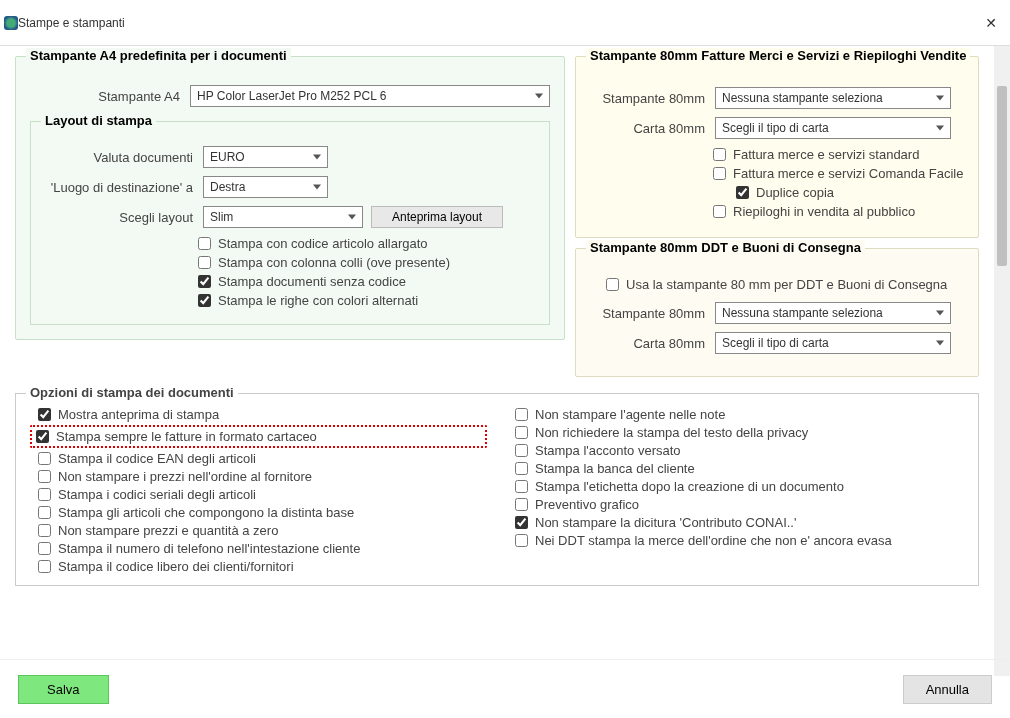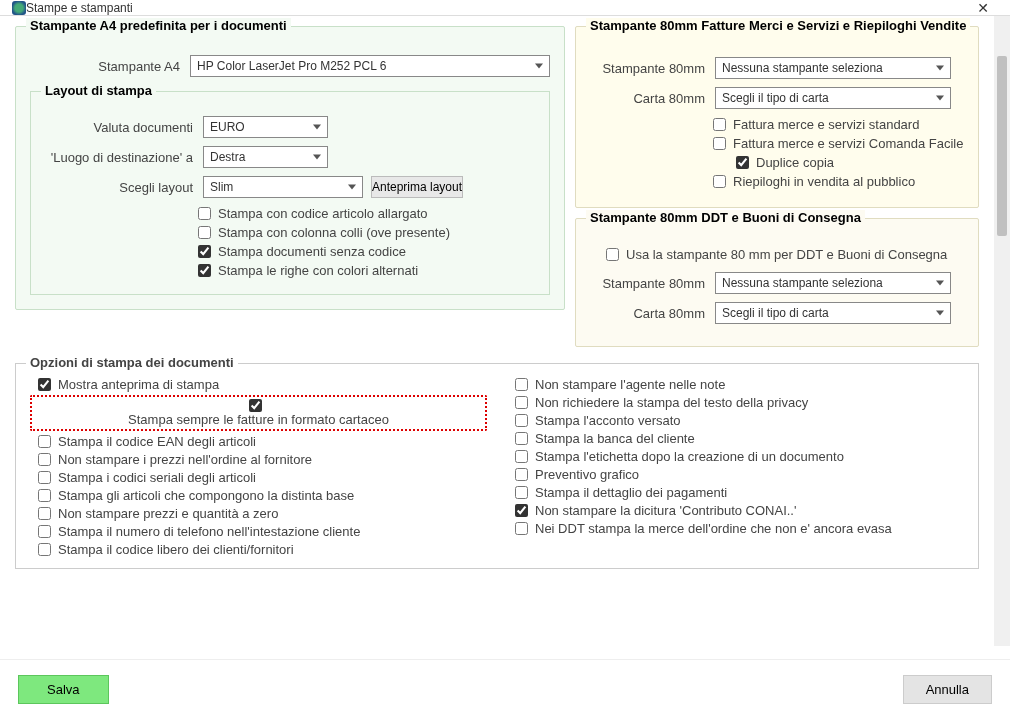--- a/index.html
+++ b/index.html
@@ -1,17 +1,17 @@
 <!DOCTYPE html>
 <html><head>
 <meta charset="utf-8">
 <style>
 * { box-sizing: border-box; margin: 0; padding: 0; }
 body { font-family: "Segoe UI", Tahoma, sans-serif; font-size: 13px; color: #333; background: #fff; width: 1010px; height: 718px; overflow: hidden; position: relative; }
-.titlebar { height: 16px; display: flex; align-items: center; padding: 0 12px; border-bottom: 1px solid #ddd; }
+.titlebar { height: 46px; display: flex; align-items: center; padding: 0 4px; border-bottom: 1px solid #ddd; }
 .titlebar .title { flex: 1; font-size: 12px; }
 .titlebar .close { width: 30px; text-align: center; cursor: pointer; font-size: 14px; }
 .content { display: flex; height: 630px; overflow-y: hidden; position: relative; }
 .scroll-area { flex: 1; padding: 10px 15px; }
 .scrollbar { width: 16px; background: #f0f0f0; position: relative; }
 .thumb { position: absolute; top: 40px; left: 3px; width: 10px; height: 180px; background: #c0c0c0; border-radius: 2px; }
 .row-top { display: flex; gap: 10px; }
 .col-left { flex: 1; }
 .col-right { flex: 1; }
 .fieldset { border: 1px solid #ccc; border-radius: 2px; padding: 12px 14px 14px 14px; margin-bottom: 10px; position: relative; }
@@ -23,35 +23,35 @@
 .fieldset.yellow .legend { background: #fffded; }
 .fieldset.cream .legend { background: #fdfbf2; }
 .formrow { display: flex; align-items: center; margin: 8px 0; }
 .formrow label { width: 150px; text-align: right; margin-right: 10px; font-size: 13px; color: #444; }
 .formrow.right-align label { width: 115px; }
 .select { border: 1px solid #888; background: #fff; height: 22px; padding: 1px 20px 1px 6px; font-size: 12px; position: relative; display: inline-flex; align-items: center; }
 .select::after { content: ""; position: absolute; right: 6px; top: 50%; width: 0; height: 0; border-left: 4px solid transparent; border-right: 4px solid transparent; border-top: 5px solid #555; transform: translateY(-50%); }
 .select.wide { width: 360px; }
 .select.med { width: 236px; }
 .select.sm { width: 125px; }
-.btn { background: #e8e8e8; border: 1px solid #bbb; padding: 3px 0; font-size: 12px; cursor: pointer; }
+.btn { background: #e8e8e8; border: 1px solid #bbb; padding: 3px 20px; font-size: 12px; cursor: pointer; }
 .inner-fieldset { border: 1px solid #c8e0c8; padding: 10px 12px 12px 12px; margin-top: 14px; position: relative; background: inherit; }
 .inner-fieldset .legend { background: #f3faf3; }
 .chk-row { display: flex; align-items: center; margin: 4px 0; padding-left: 8px; }
 .chk-row input[type=checkbox] { width: 13px; height: 13px; margin-right: 7px; accent-color: #333; }
 .chk-row span { font-size: 13px; color: #444; }
 .indent { padding-left: 155px; }
 .indent-r { padding-left: 123px; }
 .indent-r2 { padding-left: 146px; }
 .opts-fieldset { border: 1px solid #ccc; padding: 10px 14px 8px 14px; margin-top: 6px; position: relative; }
 .opts-fieldset .legend { background: #fff; position: absolute; top: -9px; left: 10px; padding: 0 4px; font-weight: 600; font-size: 13px; color: #444; }
 .opts-cols { display: flex; gap: 20px; }
 .opts-col { flex: 1; }
 .opts-col .chk-row { margin: 3px 0; }
-.highlight { border: 2px dotted #d00; padding: 2px 4px; margin: -2px -4px; border-radius: 2px; flex-direction: column; }
+.highlight { border: 2px dotted #d00; padding: 2px 4px; margin: -2px -4px; border-radius: 2px; }
 .footer { position: absolute; bottom: 0; left: 0; right: 0; height: 59px; display: flex; align-items: center; padding: 0 18px; justify-content: space-between; border-top: 1px solid #eee; }
 .btn-save { background: #7ee87e; border: 1px solid #5cc65c; padding: 6px 28px; font-size: 13px; cursor: pointer; }
 .btn-cancel { background: #e4e4e4; border: 1px solid #ccc; padding: 6px 22px; font-size: 13px; cursor: pointer; }
 .app-icon { display: inline-block; width: 14px; height: 14px; background: radial-gradient(circle, #4a7 40%, #258 70%); border-radius: 3px; }
 </style>
 </head>
 <body>
 
 <div class="titlebar">
   <span class="app-icon"></span>
@@ -225,24 +225,20 @@
             </div>
             <div class="chk-row">
               <input type="checkbox" style="">
               <span>Stampa l'etichetta dopo la creazione di un documento</span>
             </div>
             <div class="chk-row">
               <input type="checkbox" style="">
               <span>Preventivo grafico</span>
             </div>
             <div class="chk-row">
-              <input type="checkbox" style="">
-              <span>Stampa il dettaglio dei pagamenti</span>
-            </div>
-            <div class="chk-row">
               <input type="checkbox" checked="" style="">
               <span>Non stampare la dicitura 'Contributo CONAI..'</span>
             </div>
             <div class="chk-row">
               <input type="checkbox" style="">
               <span>Nei DDT stampa la merce dell'ordine che non e' ancora evasa</span>
             </div>
           </div>
       </div>
     </div>

